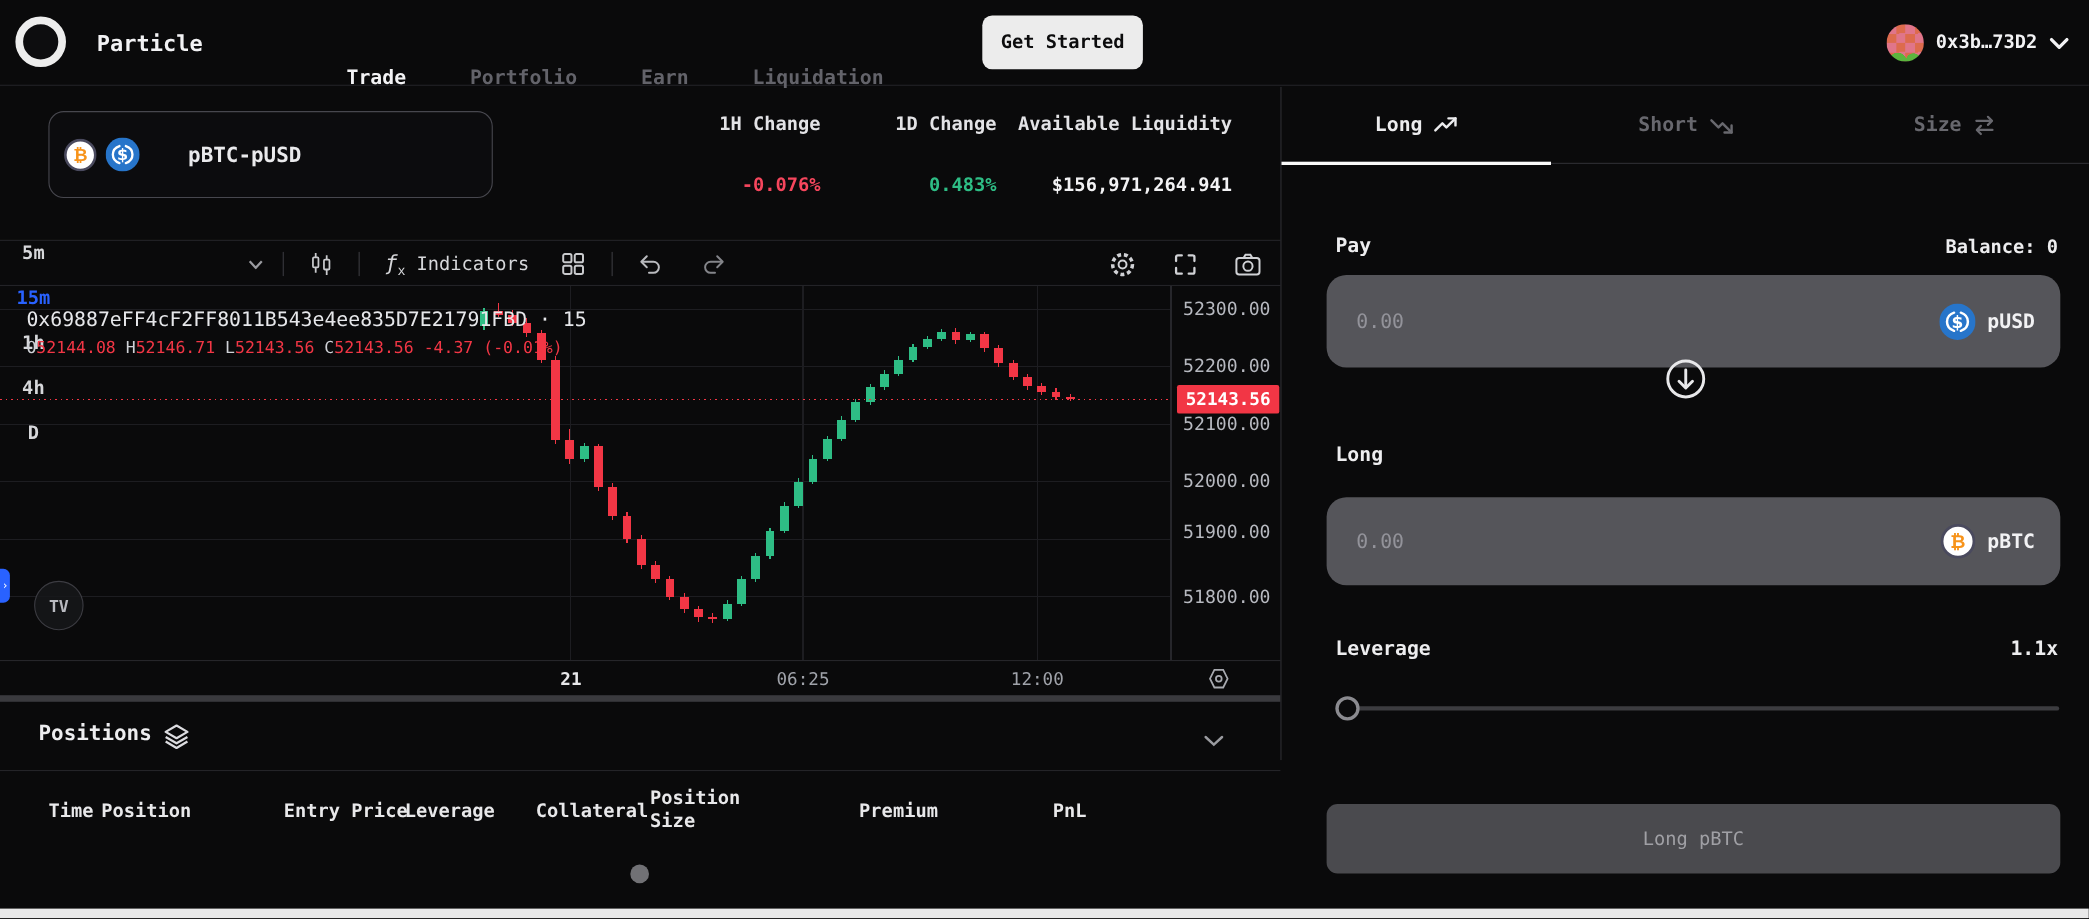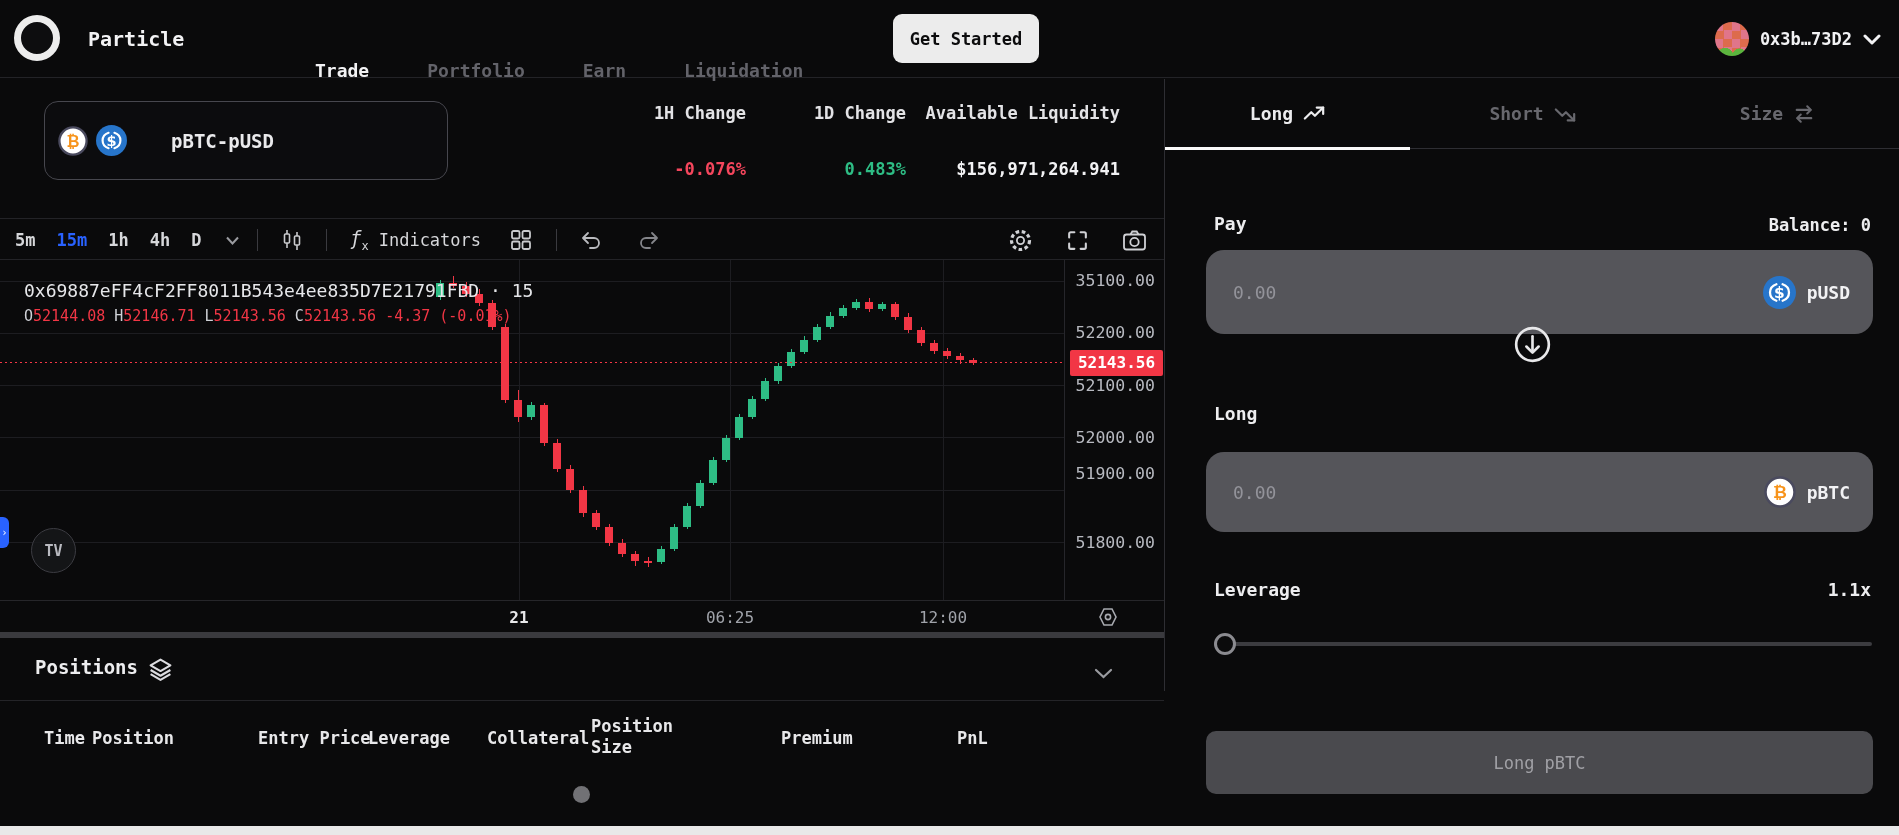--- a/index.html
+++ b/index.html
@@ -27,21 +27,21 @@
   .market{position:absolute;left:0;top:79px;width:1164px;height:140px;border-bottom:1px solid #232327;}
   .pair-box{position:absolute;left:44px;top:22px;width:404px;height:79px;border:1.5px solid #47474e;border-radius:14px;display:flex;align-items:center;padding-left:13px;cursor:pointer;background:#0c0c0e;}
   .coin{flex:0 0 auto;}
   .pair-label{margin-left:44px;font-size:19px;font-weight:bold;color:#eaeaec;}
   .stat{position:absolute;top:24px;text-align:right;}
   .stat-label{font-size:17px;font-weight:bold;color:#e3e3e6;white-space:pre;}
   .stat-value{margin-top:36px;font-size:17px;font-weight:bold;white-space:pre;}
 
   
   .toolbar{position:absolute;left:0;top:220px;width:1164px;height:40px;border-bottom:1px solid #232327;}
-  .intervals{position:absolute;left:15px;top:0;height:40px;display:flex;align-items:center;gap:21px;}
+  .intervals{position:absolute;left:15px;top:0;height:40px;display:flex;align-items:center;gap:21px;flex-direction:column;}
   .interval{font-size:17px;font-weight:bold;color:#d6d7da;cursor:pointer;}
   .interval.active{color:#2962ff;}
   .tb-icon{position:absolute;top:0;height:40px;display:flex;align-items:center;color:#c9cacd;cursor:pointer;}
   .tb-sep{position:absolute;top:9px;width:1px;height:22px;background:#3a3a3f;}
   .fx-group{position:absolute;left:350px;top:0;height:40px;display:flex;align-items:center;gap:10px;cursor:pointer;}
   .fx-glyph{font-size:19px;font-style:italic;color:#d6d7da;}
   .fx-glyph sub{font-size:12px;font-style:normal;}
   .indicators-label{font-size:17px;color:#d6d7da;}
   .tb-right{position:absolute;right:16px;top:0;height:40px;display:flex;align-items:center;gap:31px;color:#d0d1d5;}
   .tb-right>span{cursor:pointer;display:flex;}
@@ -320,25 +320,25 @@
         <rect x="943" y="91.08200000000001" width="8" height="5.22999999999999" fill="#f23645"></rect>
         <line x1="960" y1="93.174" x2="960" y2="103.634" stroke="#f23645" stroke-width="1"></line>
         <rect x="956" y="96.312" width="8" height="4.184000000000012" fill="#f23645"></rect>
         <line x1="973" y1="98.404" x2="973" y2="104.68" stroke="#f23645" stroke-width="1"></line>
         <rect x="969" y="100.49600000000001" width="8" height="2.322120000001206" fill="#f23645"></rect>
         <line x1="0" y1="102.81812000000122" x2="1064" y2="102.81812000000122" stroke="#f23645" stroke-width="1" stroke-dasharray="1.5 3.5"></line>
       </svg>
     <div class="legend1">0x69887eFF4cF2FF8011B543e4ee835D7E21791FBD · 15</div>
     <div class="legend2" id="legend-ohlc"><span class="lk">O</span><span class="lv">52144.08</span><span class="lk">H</span><span class="lv">52146.71</span><span class="lk">L</span><span class="lv">52143.56</span><span class="lk">C</span><span class="lv">52143.56</span><span class="lv">-4.37 (-0.01%)</span></div>
     <div id="price-axis">
-        <div class="price-label" style="top: 11px;">35100.00</div>
+        <div class="price-label" style="top: 11px;">52300.00</div>
         <div class="price-label" style="top: 63.3px;">52200.00</div>
         <div class="price-label" style="top: 115.6px;">52100.00</div>
         <div class="price-label" style="top: 167.9px;">52000.00</div>
-        <div class="price-label" style="top: 204px; text-align: center;">51900.00</div>
+        <div class="price-label" style="top: 214px; text-align: center;">51900.00</div>
         <div class="price-label" style="top: 272.5px;">51800.00</div>
       </div>
     <div class="price-tag" id="price-tag" style="top: 89.8181px;">52143.56</div>
     <div class="drawer-tab">›</div>
     <div class="tv-logo">TV</div>
   </div>
 
   <div class="time-axis">
     <div id="time-axis-labels">
         <div class="time-label major" style="left: 479px;">21</div>

